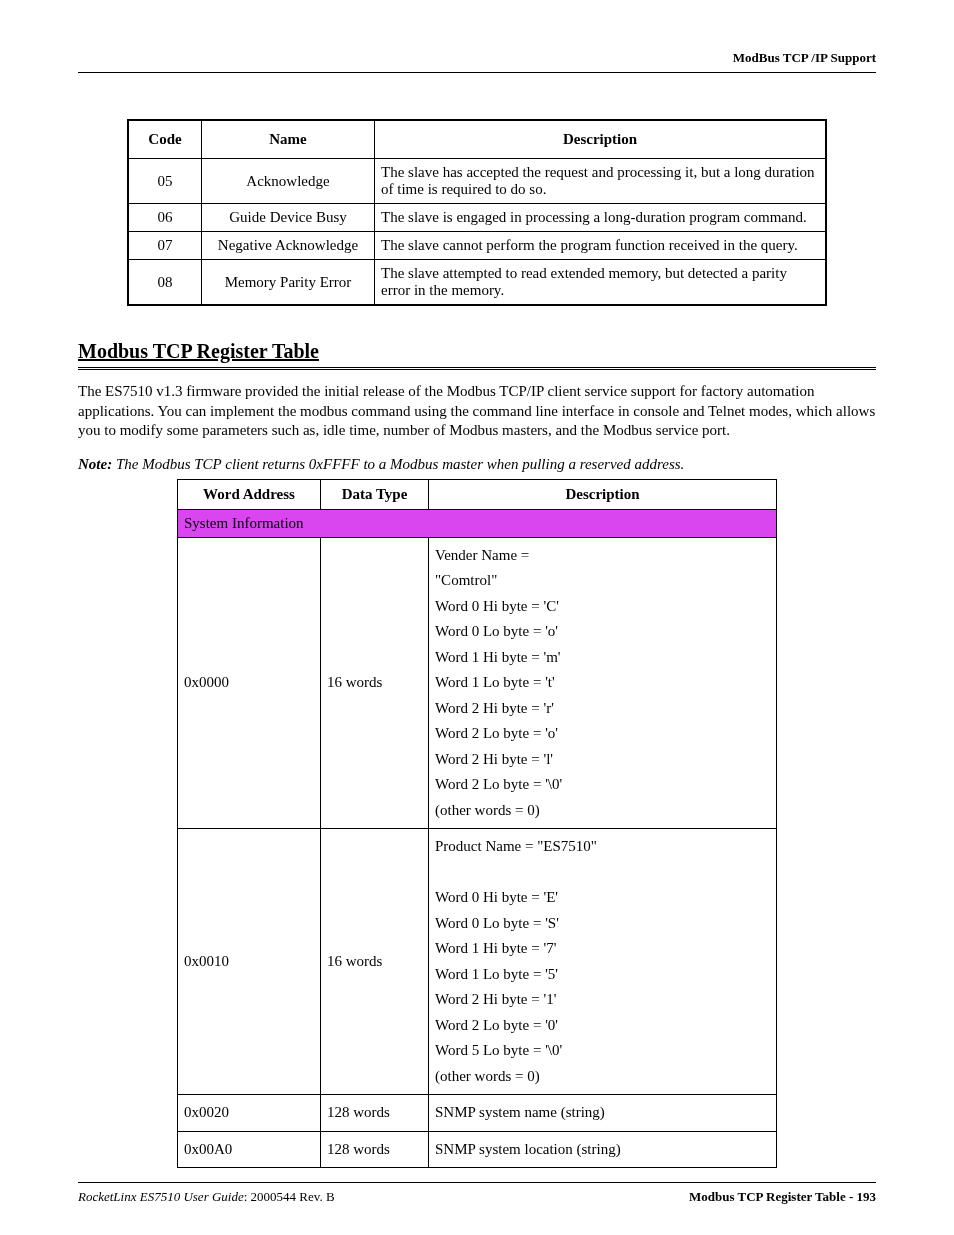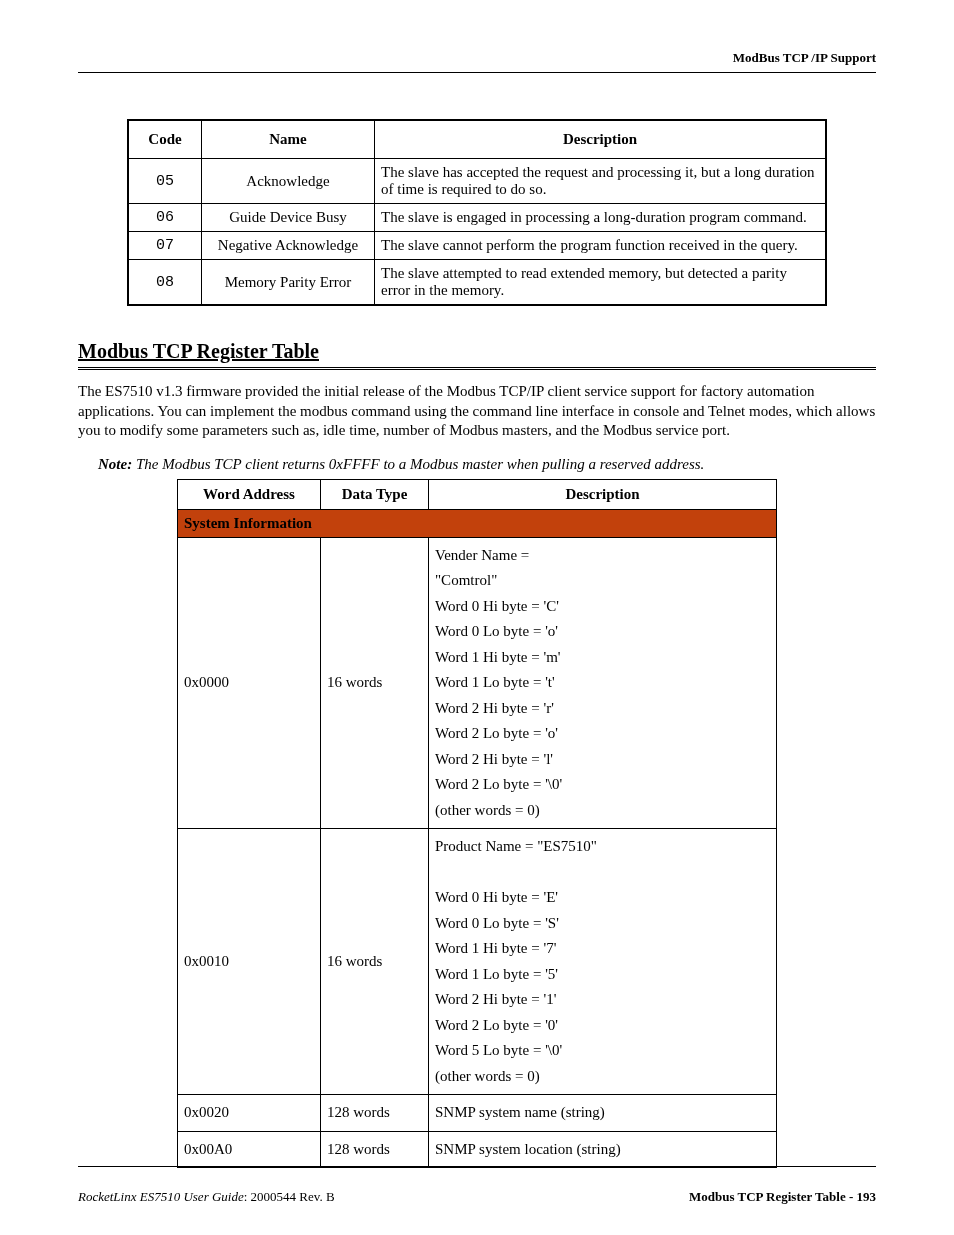--- a/index.html
+++ b/index.html
@@ -39,21 +39,21 @@
     padding: 5px 6px;
     font-size: 15px;
     text-align: left;
   }
   table.error-table th {
     font-weight: bold;
     text-align: center;
     vertical-align: middle;
     padding: 10px 6px;
   }
-  table.error-table td.code-cell { text-align: center; width: 60px; font-family: Liberation Mono, monospace; }
+  table.error-table td.code-cell { text-align: center; width: 60px; }
   table.error-table td.name-cell { width: 160px; text-align: center; }
 
   h2.section-title {
     font-family: "Times New Roman", Times, serif;
     font-weight: bold;
     font-size: 20px;
     margin: 34px 0 4px 0;
     text-decoration: underline;
   }
   .section-rule {
@@ -62,21 +62,20 @@
   }
   .body-text {
     font-size: 15px;
     line-height: 1.3;
     margin: 2px 0 6px 0;
   }
   .note-line {
     font-style: italic;
     font-size: 15px;
     margin-bottom: 6px;
-    margin-left: 20px;
   }
   .note-line .note-label { font-weight: bold; font-style: italic; }
 
   table.register-table {
     width: 600px;
     margin: 0 auto;
     border-collapse: collapse;
     border: 1.5px solid #000;
   }
   table.register-table th, table.register-table td {
@@ -87,36 +86,36 @@
     text-align: left;
   }
   table.register-table th {
     font-weight: bold;
     text-align: center;
     padding: 6px;
   }
   table.register-table td.addr-cell { width: 130px; vertical-align: middle; margin-left: 24px; }
   table.register-table td.type-cell { width: 95px; vertical-align: middle; }
   .section-row td {
-    background: #c2410c;
-    font-weight: bold;
+    background: #d946ef;
+    font-weight: normal;
     font-size: 15px;
     padding: 5px 6px;
   }
   .desc-lines { line-height: 1.7; }
 
   .footer {
     position: absolute;
     bottom: 30px;
     left: 78px;
     right: 78px;
     font-style: italic;
     font-size: 13px;
     border-top: 1px solid #000;
-    padding-top: 22px;
+    padding-top: 6px;
     display: flex;
     justify-content: space-between;
   }
   .footer .right { font-weight: bold; font-style: normal; }
 </style>
 </head>
 <body>
 
 <div class="page">
 

